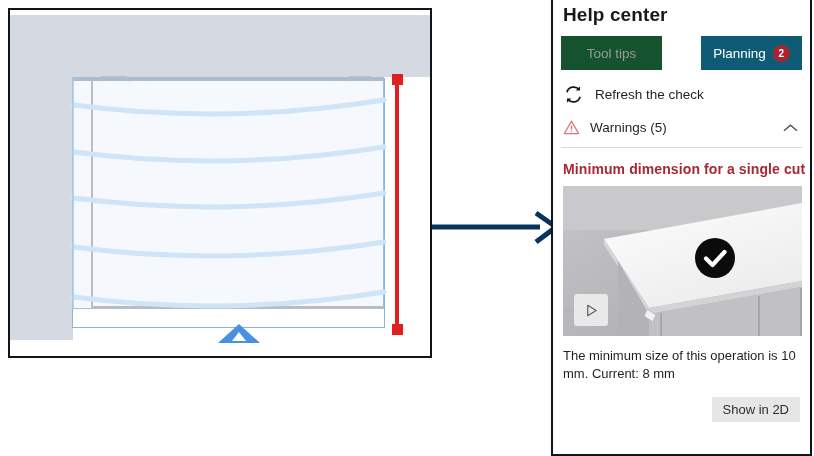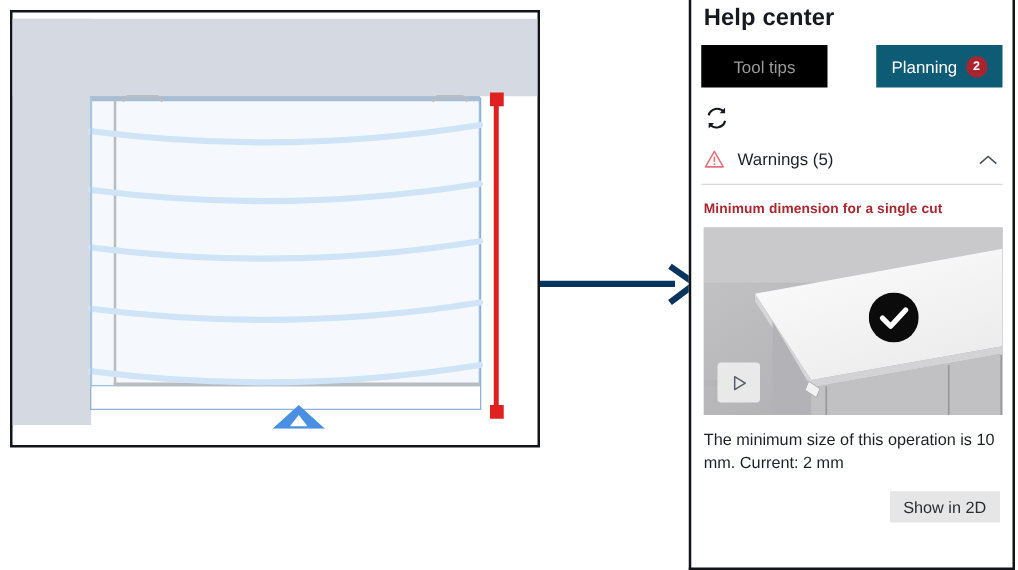--- a/index.html
+++ b/index.html
@@ -103,21 +103,21 @@
     font-size: 19px; font-weight: bold; color: #16191d;
     padding: 4px 0 0 10px; letter-spacing: .1px;
   }
 
   
   .tabs { display: flex; margin: 10px 8px 0 8px; height: 34px; }
   .tab {
     flex: 1; display: flex; align-items: center; justify-content: center;
     font-size: 13.5px; cursor: pointer; gap: 7px;
   }
-  .tab.inactive { background: #000000; color: #9a9a9a; }
+  .tab.inactive { background: #14532d; color: #9a9a9a; }
   .tab.active { background: #0d5b74; color: #ffffff; margin-left: 39px; }
   .badge {
     background: #a82530; color: #ffffff;
     font-size: 10px; font-weight: bold;
     width: 17px; height: 17px; border-radius: 50%;
     display: flex; align-items: center; justify-content: center;
   }
 
   
   .refresh-row {
@@ -131,21 +131,21 @@
     display: flex; align-items: center; gap: 10px;
     margin: 14px 0 0 10px; font-size: 13.5px; color: #1d2125;
     padding-right: 12px; cursor: pointer;
   }
   .warn-row .spacer { flex: 1; }
   .divider { height: 1px; background: #d9d9d9; margin: 11px 8px 0 8px; }
 
   
   .warn-card { padding: 0 10px; }
   .warn-heading {
-    color: #a82832; font-size: 11px; font-weight: bold;
+    color: #a82832; font-size: 14px; font-weight: bold;
     margin-top: 13px; letter-spacing: .1px; white-space: nowrap;
   }
   .thumb {
     position: relative; margin-top: 9px;
     width: 239px; height: 150px;
     background: #b9b9bc; overflow: hidden;
   }
   .play-btn {
     position: absolute; left: 11px; bottom: 10px;
     width: 34px; height: 32px; background: #e9e9e9;
@@ -225,20 +225,21 @@
       </div>
     </div>
 
     <div class="refresh-row">
       <svg width="21" height="21" viewBox="0 0 24 24">
         <path d="M 4.5 9.5 A 8 8 0 0 1 18.5 6.5" fill="none" stroke="#16191d" stroke-width="2"></path>
         <path d="M 19.5 14.5 A 8 8 0 0 1 5.5 17.5" fill="none" stroke="#16191d" stroke-width="2"></path>
         <path d="M 19.5 2.5 L 19.5 7.5 L 14.5 7.5 Z" fill="#16191d"></path>
         <path d="M 4.5 21.5 L 4.5 16.5 L 9.5 16.5 Z" fill="#16191d"></path>
       </svg>
+      <span>Refresh the check</span>
     </div>
 
     <div class="warn-row">
       <svg width="17" height="17" viewBox="0 0 24 24">
         <path d="M 12 3 L 22 20.5 L 2 20.5 Z" fill="none" stroke="#e2717c" stroke-width="1.8" stroke-linejoin="round"></path>
         <rect x="11.1" y="9" width="1.8" height="6" fill="#e2717c"></rect>
         <rect x="11.1" y="16.5" width="1.8" height="1.9" fill="#e2717c"></rect>
       </svg>
       <span>Warnings (5)</span>
       <span class="spacer"></span>
@@ -293,21 +294,21 @@
           <path d="M 11 20.5 L 17.5 27 L 29.5 14" fill="none" stroke="#ffffff" stroke-width="4.2" stroke-linecap="round" stroke-linejoin="round"></path>
         </svg>
         
         <div class="play-btn">
           <svg width="15" height="15" viewBox="0 0 16 16">
             <path d="M 4 2.5 L 13 8 L 4 13.5 Z" fill="none" stroke="#5a5f65" stroke-width="1.3" stroke-linejoin="round"></path>
           </svg>
         </div>
       </div>
 
-      <div class="desc">The minimum size of this operation is 10 mm. Current: 2 mm</div>
+      <div class="desc">The minimum size of this operation is 10 mm. Current: 8 mm</div>
 
       <div class="btn-row">
         <button class="show2d">Show in 2D</button>
       </div>
 
     </div>
   </div>
 
 </div>
 

